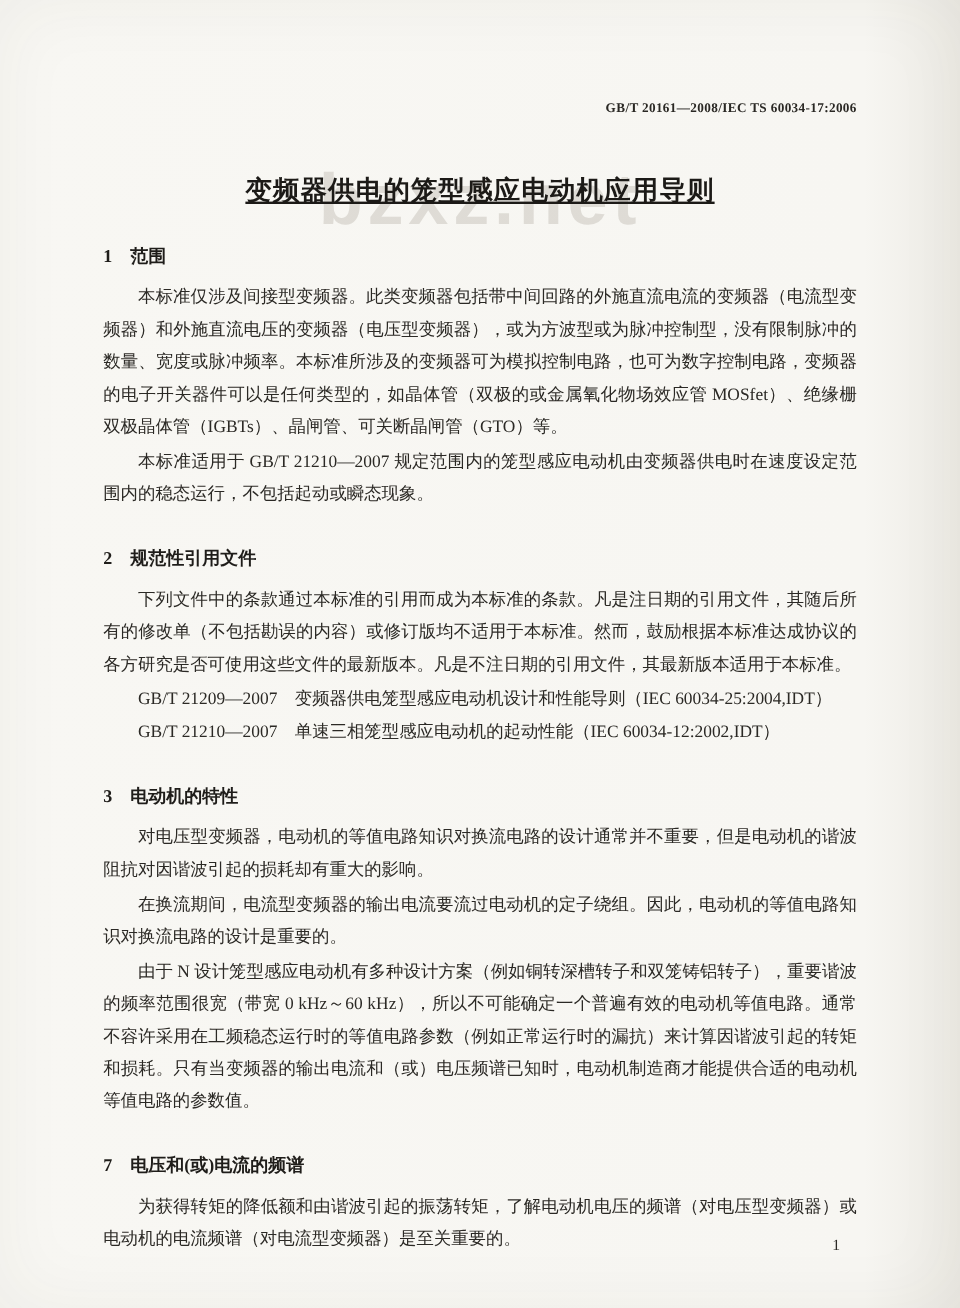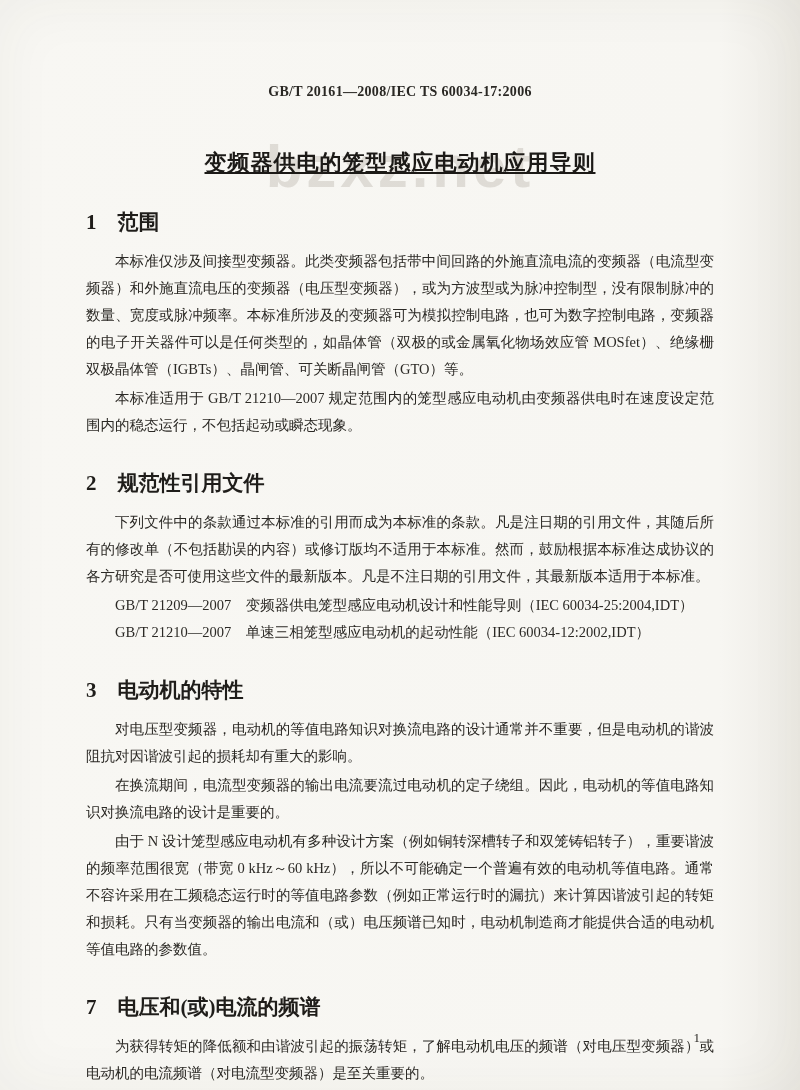--- a/index.html
+++ b/index.html
@@ -23,22 +23,22 @@
     box-shadow: inset 0 0 60px rgba(60,55,45,0.05);
   }
   .content {
     position: relative;
     width: 628px;
     margin: 0 auto 0 86px;
     padding-top: 84px;
     z-index: 2;
   }
   .std-number {
-    text-align: center;
-    font-size: 14px;
+    text-align: right;
+    font-size: 11px;
     font-weight: bold;
     letter-spacing: 0.3px;
     color: #2a2824;
   }
   .watermark {
     position: absolute;
     top: 132px;
     left: 50%;
     transform: translateX(-50%);
     font-family: "Liberation Sans", sans-serif;
@@ -58,21 +58,21 @@
     letter-spacing: 1px;
     margin-top: 48px;
     color: #1c1a17;
     z-index: 2;
     text-decoration: underline;
   }
   .section {
     margin-top: 30px;
   }
   .section-heading {
-    font-size: 21px;
+    font-size: 15px;
     font-weight: bold;
     margin: 26px 0 12px 0;
     color: #1f1d1a;
   }
   .para {
     font-size: 14.5px;
     line-height: 27px;
     text-align: justify;
     text-indent: 2em;
     margin: 0 0 2px 0;

